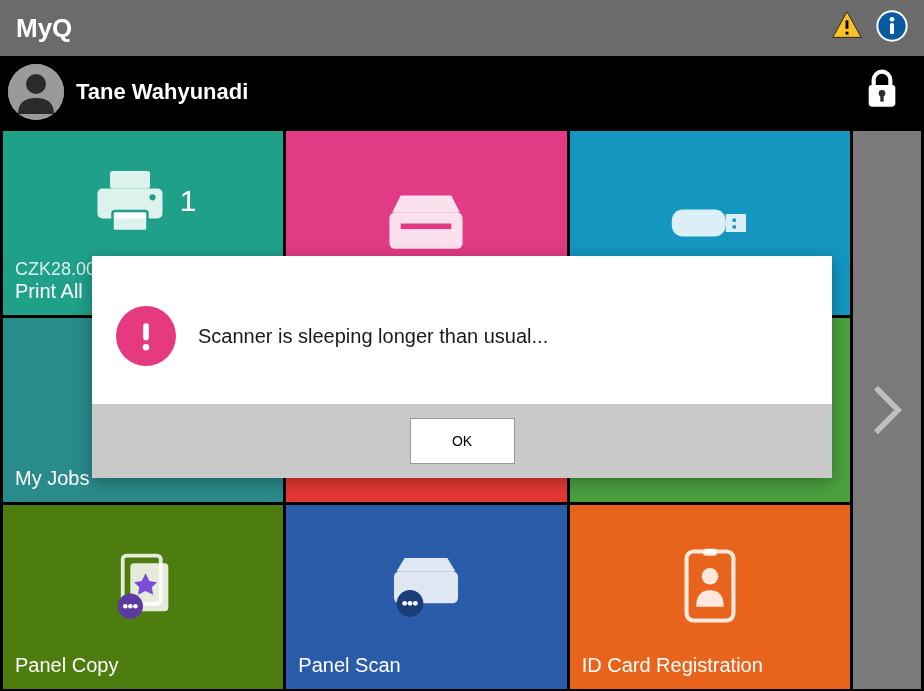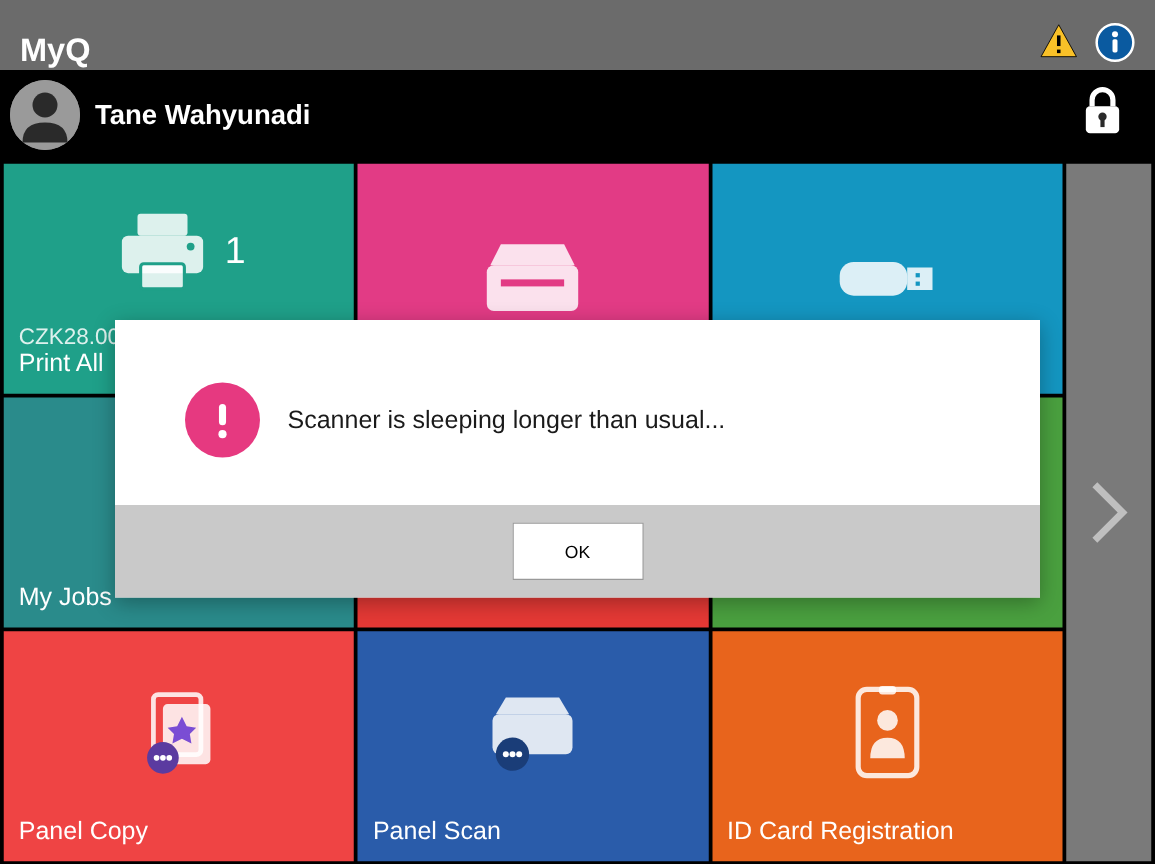--- a/index.html
+++ b/index.html
@@ -12,21 +12,21 @@
       width: 924px;
       height: 691px;
       background: #000;
       overflow: hidden;
       position: relative;
     }
     .top-bar {
       height: 56px;
       background: #6b6b6b;
       display: flex;
-      align-items: flex-end;
+      align-items: center;
       padding: 0 16px;
       justify-content: space-between;
     }
     .top-bar-title {
       color: #fff;
       font-size: 26px;
       font-weight: bold;
     }
     .top-bar-right {
       display: flex;
@@ -113,21 +113,21 @@
       position: absolute;
       left: 92px;
       top: 256px;
       width: 740px;
       background: #fff;
       box-shadow: 0 4px 16px rgba(0,0,0,0.3);
       z-index: 100;
     }
     .modal-body {
       display: flex;
-      padding: 50px 28px 38px 56px;
+      padding: 50px 28px 38px 24px;
       gap: 22px;
       align-items: center;
     }
     .modal-icon {
       width: 60px;
       height: 60px;
       border-radius: 50%;
       background: #e63980;
       display: flex;
       align-items: center;
@@ -253,21 +253,21 @@
   <div class="tile" style="background:#e53935;">
     <div class="tile-icon-area"></div>
     <div class="tile-label"></div>
   </div>
 
   <div class="tile" style="background:#4aa03f;">
     <div class="tile-icon-area"></div>
     <div class="tile-label"></div>
   </div>
 
-  <div class="tile" style="background:#ef4444;">
+  <div class="tile" style="background:#4d7c0f;">
     <div class="tile-icon-area">
       <svg width="76" height="76" viewBox="0 0 60 60">
         <rect x="14" y="6" width="30" height="38" rx="3" fill="none" stroke="rgba(255,255,255,0.85)" stroke-width="3"></rect>
         <rect x="20" y="12" width="30" height="38" rx="3" fill="rgba(255,255,255,0.85)"></rect>
         <path d="M32 20 l3 6 l6 1 l-4 4 l1 6 l-6 -3 l-6 3 l1 -6 l-4 -4 l6 -1 Z" fill="#7a4dd4"></path>
         <circle cx="20" cy="46" r="10" fill="#5b3ba0"></circle>
         <circle cx="16" cy="46" r="1.8" fill="#fff"></circle>
         <circle cx="20" cy="46" r="1.8" fill="#fff"></circle>
         <circle cx="24" cy="46" r="1.8" fill="#fff"></circle>
       </svg>

